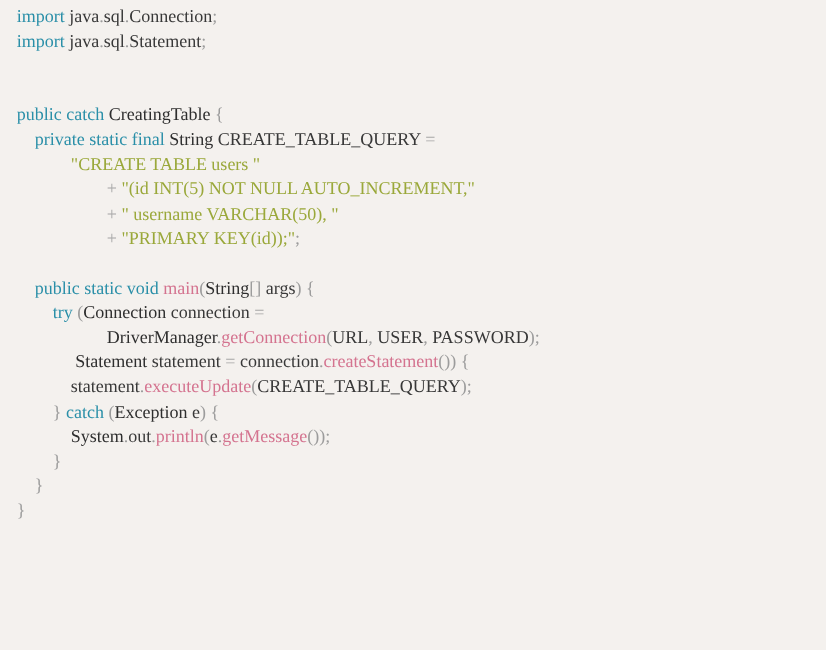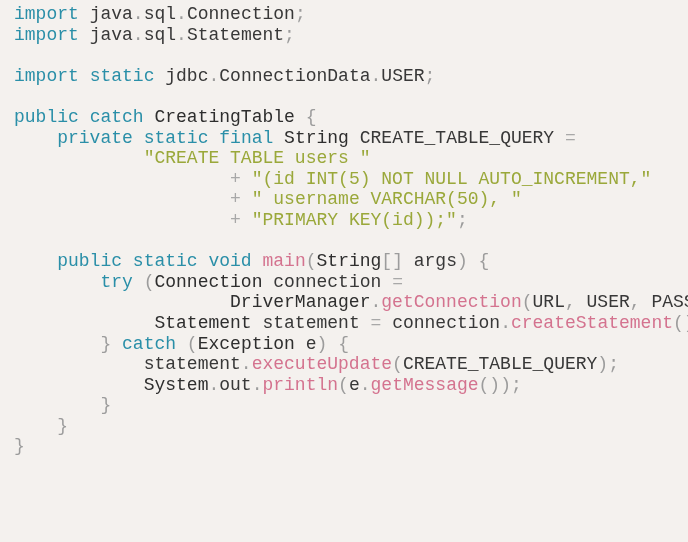--- a/index.html
+++ b/index.html
@@ -14,22 +14,22 @@
     font-family: "DejaVu Sans Mono", "Liberation Mono", monospace;
   }
   #code-block {
     padding: 4px 0 0 14px;
     box-sizing: border-box;
     width: 688px;
     height: 542px;
     background: #f4f1ee;
   }
   .code-line {
-    font-family: Liberation Mono, monospace;
-    font-size: 18px;
+    font-family: Liberation Serif, serif;
+    font-size: 15px;
     line-height: 20.6px;
     height: 20.6px;
     white-space: pre;
     letter-spacing: 0px;
     color: #2b2b2b;
   }
   .tok { white-space: pre; }
   .t-kw   { color: #2a8fa8; }
   .t-str  { color: #9aa83a; }
   .t-id   { color: #383838; }
@@ -38,32 +38,31 @@
   .t-punc { color: #9c9c9c; }
   .t-op   { color: #a8a8a8; }
 </style>
 </head>
 <body>
 
 <div id="code-block">
     <div class="code-line"><span class="tok t-kw">import</span><span class="tok t-punc"> </span><span class="tok t-id">java</span><span class="tok t-punc">.</span><span class="tok t-id">sql</span><span class="tok t-punc">.</span><span class="tok t-id">Connection</span><span class="tok t-punc">;</span></div>
     <div class="code-line"><span class="tok t-kw">import</span><span class="tok t-punc"> </span><span class="tok t-id">java</span><span class="tok t-punc">.</span><span class="tok t-id">sql</span><span class="tok t-punc">.</span><span class="tok t-id">Statement</span><span class="tok t-punc">;</span></div>
     <div class="code-line">&nbsp;</div>
-    <div class="code-line"><span class="tok t-kw">import</span><span class="tok t-punc"> </span><span class="tok t-kw">static</span><span class="tok t-punc"> </span><span class="tok t-id">jdbc</span><span class="tok t-punc">.</span><span class="tok t-id">ConnectionData</span><span class="tok t-punc">.</span><span class="tok t-id">USER</span><span class="tok t-punc">;</span></div>
     <div class="code-line">&nbsp;</div>
     <div class="code-line"><span class="tok t-kw">public</span><span class="tok t-punc"> </span><span class="tok t-kw">catch</span><span class="tok t-punc"> </span><span class="tok t-cls">CreatingTable</span><span class="tok t-punc"> </span><span class="tok t-punc">{</span></div>
     <div class="code-line"><span class="tok t-punc">    </span><span class="tok t-kw">private</span><span class="tok t-punc"> </span><span class="tok t-kw">static</span><span class="tok t-punc"> </span><span class="tok t-kw">final</span><span class="tok t-punc"> </span><span class="tok t-cls">String</span><span class="tok t-punc"> </span><span class="tok t-id">CREATE_TABLE_QUERY</span><span class="tok t-punc"> </span><span class="tok t-op">=</span></div>
     <div class="code-line"><span class="tok t-punc">            </span><span class="tok t-str">"CREATE TABLE users "</span></div>
     <div class="code-line"><span class="tok t-punc">                    </span><span class="tok t-op">+</span><span class="tok t-punc"> </span><span class="tok t-str">"(id INT(5) NOT NULL AUTO_INCREMENT,"</span></div>
     <div class="code-line"><span class="tok t-punc">                    </span><span class="tok t-op">+</span><span class="tok t-punc"> </span><span class="tok t-str">" username VARCHAR(50), "</span></div>
     <div class="code-line"><span class="tok t-punc">                    </span><span class="tok t-op">+</span><span class="tok t-punc"> </span><span class="tok t-str">"PRIMARY KEY(id));"</span><span class="tok t-punc">;</span></div>
     <div class="code-line">&nbsp;</div>
     <div class="code-line"><span class="tok t-punc">    </span><span class="tok t-kw">public</span><span class="tok t-punc"> </span><span class="tok t-kw">static</span><span class="tok t-punc"> </span><span class="tok t-kw">void</span><span class="tok t-punc"> </span><span class="tok t-mth">main</span><span class="tok t-punc">(</span><span class="tok t-cls">String</span><span class="tok t-punc">[] </span><span class="tok t-id">args</span><span class="tok t-punc">) </span><span class="tok t-punc">{</span></div>
     <div class="code-line"><span class="tok t-punc">        </span><span class="tok t-kw">try</span><span class="tok t-punc"> (</span><span class="tok t-cls">Connection</span><span class="tok t-punc"> </span><span class="tok t-id">connection</span><span class="tok t-punc"> </span><span class="tok t-op">=</span></div>
     <div class="code-line"><span class="tok t-punc">                    </span><span class="tok t-cls">DriverManager</span><span class="tok t-punc">.</span><span class="tok t-mth">getConnection</span><span class="tok t-punc">(</span><span class="tok t-id">URL</span><span class="tok t-punc">, </span><span class="tok t-id">USER</span><span class="tok t-punc">, </span><span class="tok t-id">PASSWORD</span><span class="tok t-punc">);</span></div>
     <div class="code-line"><span class="tok t-punc">             </span><span class="tok t-cls">Statement</span><span class="tok t-punc"> </span><span class="tok t-id">statement</span><span class="tok t-punc"> </span><span class="tok t-op">=</span><span class="tok t-punc"> </span><span class="tok t-id">connection</span><span class="tok t-punc">.</span><span class="tok t-mth">createStatement</span><span class="tok t-punc">()) </span><span class="tok t-punc">{</span></div>
+    <div class="code-line"><span class="tok t-punc">            </span><span class="tok t-id">statement</span><span class="tok t-punc">.</span><span class="tok t-mth">executeUpdate</span><span class="tok t-punc">(</span><span class="tok t-id">CREATE_TABLE_QUERY</span><span class="tok t-punc">);</span></div>
     <div class="code-line"><span class="tok t-punc">        </span><span class="tok t-punc">}</span><span class="tok t-punc"> </span><span class="tok t-kw">catch</span><span class="tok t-punc"> (</span><span class="tok t-cls">Exception</span><span class="tok t-punc"> </span><span class="tok t-id">e</span><span class="tok t-punc">) </span><span class="tok t-punc">{</span></div>
-    <div class="code-line"><span class="tok t-punc">            </span><span class="tok t-id">statement</span><span class="tok t-punc">.</span><span class="tok t-mth">executeUpdate</span><span class="tok t-punc">(</span><span class="tok t-id">CREATE_TABLE_QUERY</span><span class="tok t-punc">);</span></div>
     <div class="code-line"><span class="tok t-punc">            </span><span class="tok t-cls">System</span><span class="tok t-punc">.</span><span class="tok t-id">out</span><span class="tok t-punc">.</span><span class="tok t-mth">println</span><span class="tok t-punc">(</span><span class="tok t-id">e</span><span class="tok t-punc">.</span><span class="tok t-mth">getMessage</span><span class="tok t-punc">());</span></div>
     <div class="code-line"><span class="tok t-punc">        </span><span class="tok t-punc">}</span></div>
     <div class="code-line"><span class="tok t-punc">    </span><span class="tok t-punc">}</span></div>
     <div class="code-line"><span class="tok t-punc">}</span></div>
   </div>
 
 </body></html>

